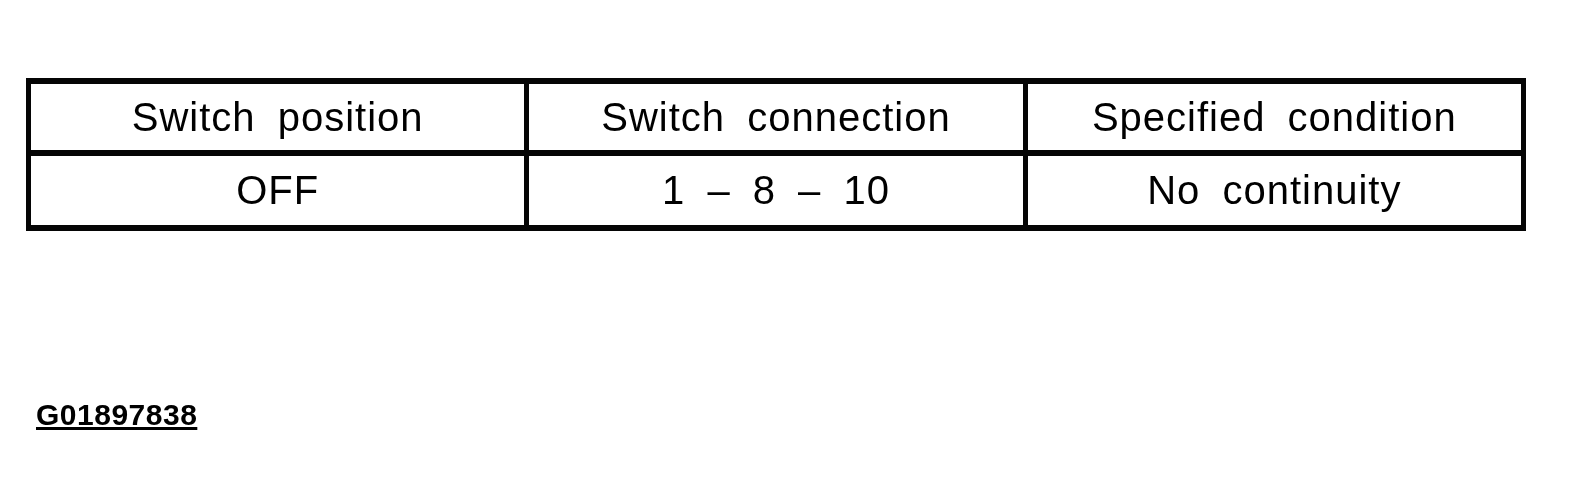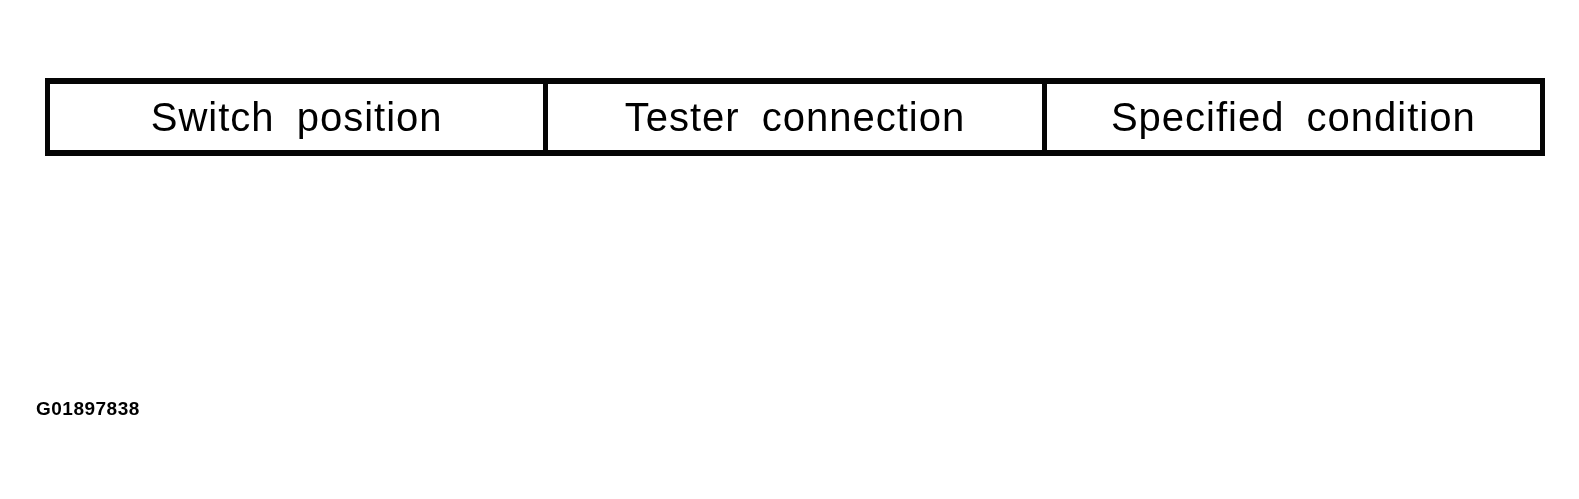--- a/index.html
+++ b/index.html
@@ -10,21 +10,21 @@
     width: 1579px;
     height: 499px;
     background: #ffffff;
     color: #000000;
     font-family: "Liberation Sans", sans-serif;
     position: relative;
     overflow: hidden;
   }
   .spec-table {
     position: absolute;
-    left: 45px;
+    left: 26px;
     top: 78px;
     width: 1500px;
     border-collapse: collapse;
     table-layout: fixed;
   }
   .spec-table th,
   .spec-table td {
     border: 5px solid #050505;
     border-top-width: 6px;
     border-bottom-width: 6px;
@@ -40,37 +40,43 @@
   .spec-table thead tr {
     height: 72px;
   }
   .spec-table tbody tr {
     height: 75px;
   }
   .figure-id {
     position: absolute;
     left: 36px;
     top: 398px;
-    font-size: 19px;
+    font-size: 30px;
     font-weight: 700;
     letter-spacing: 0.5px;
+    text-decoration: underline;
   }
 </style>
 </head>
 <body>
 
 <main>
 
   <table class="spec-table">
     <thead>
       <tr>
         <th>Switch position</th>
-        <th>Tester connection</th>
+        <th>Switch connection</th>
         <th>Specified condition</th>
       </tr>
     </thead>
     <tbody>
+      <tr>
+        <td>OFF</td>
+        <td>1 – 8 – 10</td>
+        <td>No continuity</td>
+      </tr>
     </tbody>
   </table>
 
   <div class="figure-id">G01897838</div>
 
 </main>
 
 </body></html>

